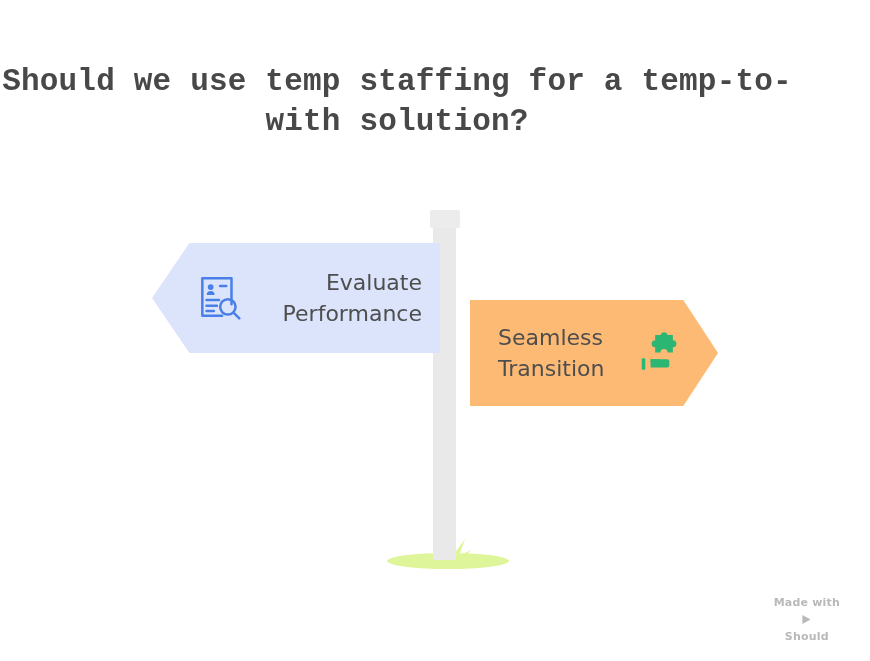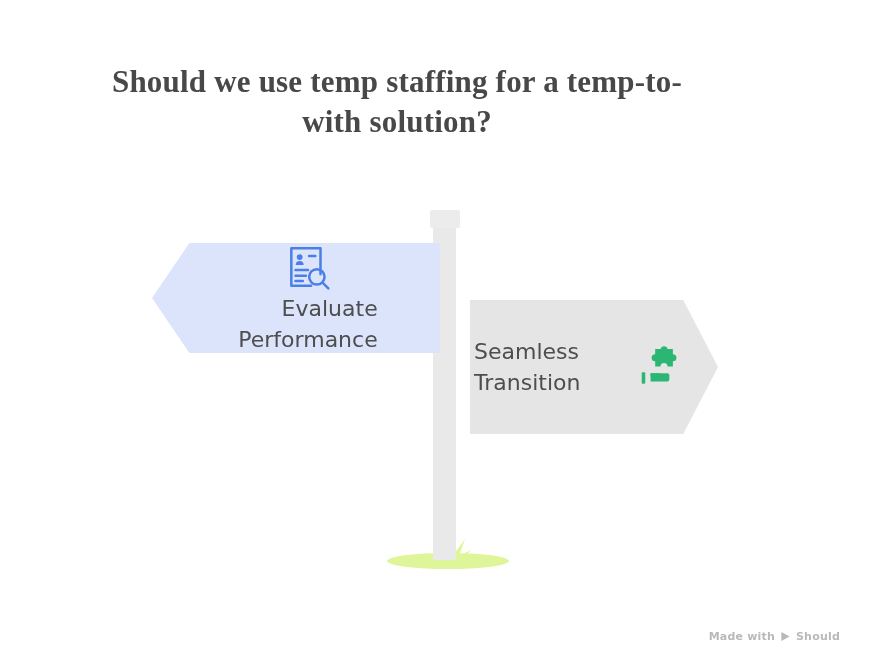--- a/index.html
+++ b/index.html
@@ -16,21 +16,21 @@
   }
 
   
   #title-block {
     position: absolute;
     left: 0;
     top: 62px;
     width: 794px;
     text-align: center;
     color: #484848;
-    font-family: Liberation Serif, serif;
+    font-family: Liberation Mono, monospace;
     font-weight: bold;
     font-size: 31px;
     line-height: 40px;
     letter-spacing: 0.2px;
   }
   #title-block .tline { display: block; white-space: pre; }
 
   
   #signpost {
     position: absolute;
@@ -83,53 +83,53 @@
   #sign-evaluate {
     left: 152px;
     top: 243px;
     width: 288px;
     height: 110px;
     background: #dbe4fb;
     clip-path: polygon(0% 50%, 13% 0%, 100% 0%, 100% 100%, 13% 100%);
     padding-left: 42px;
     padding-right: 18px;
     justify-content: space-between;
-    flex-direction: column;
   }
   #sign-evaluate .sign-label { text-align: right; }
 
   
   #sign-transition {
     left: 470px;
     top: 300px;
     width: 248px;
-    height: 134px;
-    background: #e5e5e5;
+    height: 106px;
+    background: #fdba74;
     clip-path: polygon(0% 0%, 86% 0%, 100% 50%, 86% 100%, 0% 100%);
-    padding-left: 4px;
+    padding-left: 28px;
     padding-right: 32px;
     justify-content: space-between;
   }
   #sign-transition .sign-label { text-align: left; }
 
   .sign-icon { flex: 0 0 auto; line-height: 0; }
 
   
   #watermark {
     position: absolute;
     right: 30px;
     bottom: 18px;
     display: flex;
     align-items: center;
     gap: 5px;
     color: #b9b9b9;
     font-family: "DejaVu Sans", sans-serif;
     font-size: 11px;
     font-weight: bold;
     letter-spacing: 0.2px;
+    flex-direction: column;
   }
   #watermark .wm-logo { line-height: 0; }
 </style>
 </head>
 <body>
 
 <div id="title-block">
   <span class="tline">Should we use temp staffing for a temp-to-</span>
   <span class="tline">with solution?</span>
 </div>

